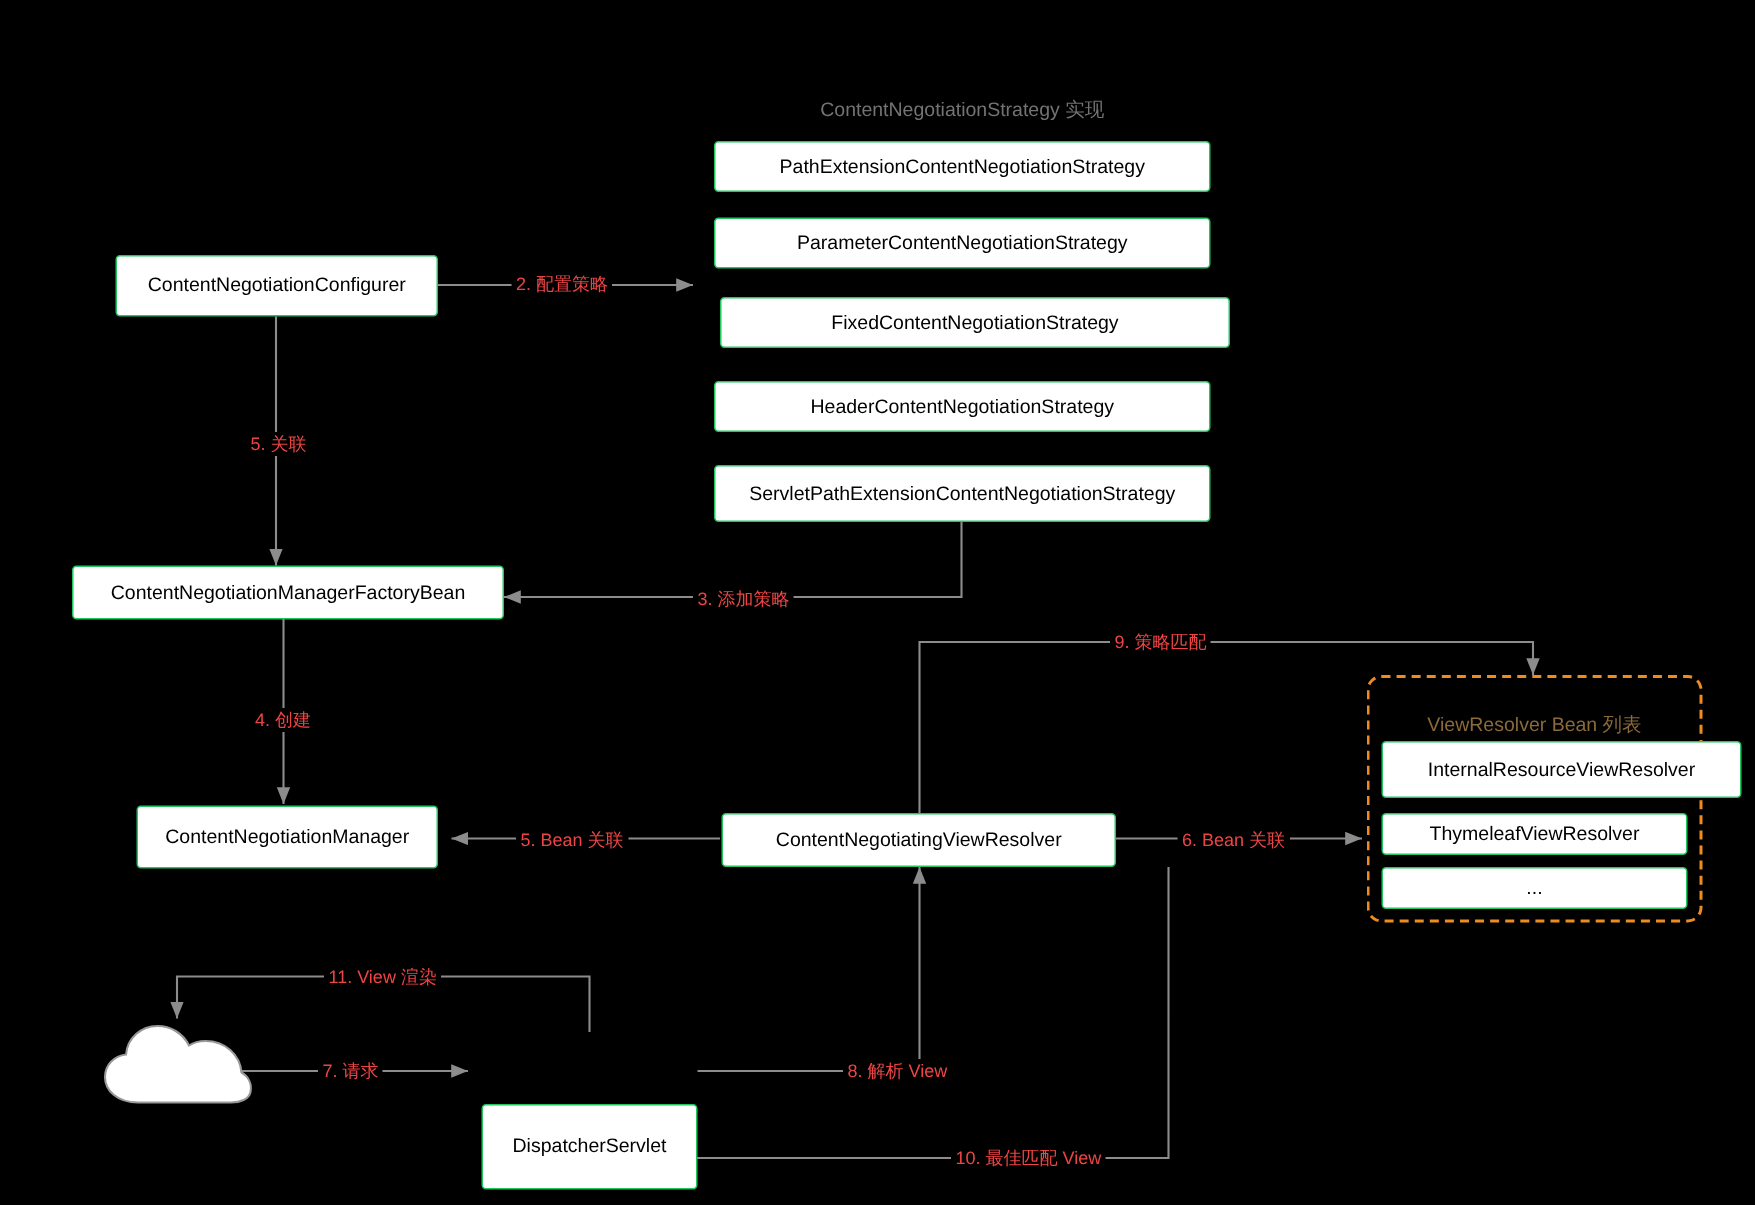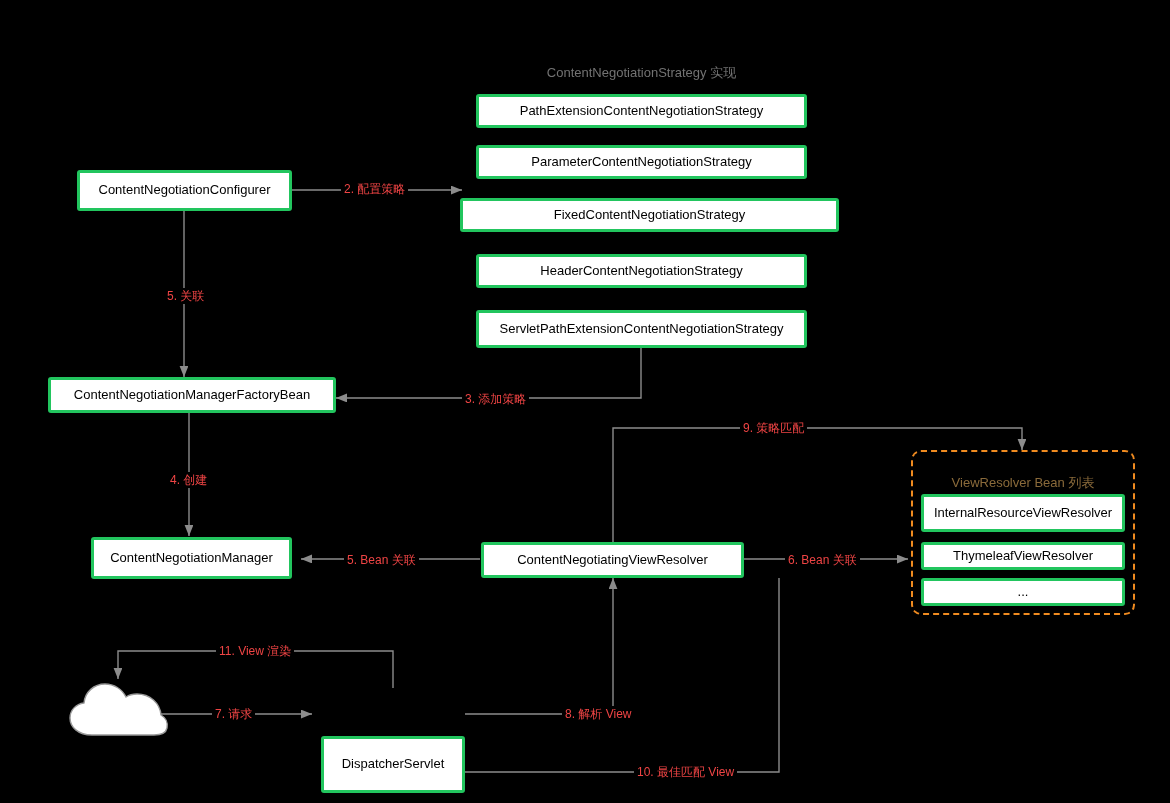--- a/index.html
+++ b/index.html
@@ -22,21 +22,21 @@
     left: 0;
     top: 0;
     width: 1170px;
     height: 803px;
     pointer-events: none;
   }
   .node {
     position: absolute;
     box-sizing: border-box;
     background: #ffffff;
-    border: 3px solid #22c55e;
+    border: 1px solid #22c55e;
     border-radius: 3px;
     color: #000000;
     font-size: 13px;
     display: flex;
     align-items: center;
     justify-content: center;
     text-align: center;
     line-height: 1.25;
     padding: 2px 6px;
     word-break: break-word;
@@ -118,37 +118,37 @@
       <path d="M393,688 L393,651 L118,651 L118,679"></path>
 
       <path d="M779,578 L779,772 L393,772 L393,745"></path>
     </g>
   </svg>
 
   <div class="group-title" style="left:476px; top:64px; width:331px;">ContentNegotiationStrategy 实现</div>
 
   <div class="node" style="left:476px; top:94px; width:331px; height:34px;">PathExtensionContentNegotiationStrategy</div>
   <div class="node" style="left:476px; top:145px; width:331px; height:34px;">ParameterContentNegotiationStrategy</div>
-  <div class="node" style="left:460px; top:198px; width:379px; height:34px;">FixedContentNegotiationStrategy</div>
+  <div class="node" style="left:480px; top:198px; width:340px; height:34px;">FixedContentNegotiationStrategy</div>
   <div class="node" style="left:476px; top:254px; width:331px; height:34px;">HeaderContentNegotiationStrategy</div>
   <div class="node" style="left:476px; top:310px; width:331px; height:38px;">ServletPathExtensionContentNegotiationStrategy</div>
 
   <div class="node" style="left:48px; top:377px; width:288px; height:36px;">ContentNegotiationManagerFactoryBean</div>
 
   <div class="node" style="left:77px; top:170px; width:215px; height:41px;">ContentNegotiationConfigurer</div>
 
   <div class="node" style="left:91px; top:537px; width:201px; height:42px;">ContentNegotiationManager</div>
 
   <div class="node" style="left:481px; top:542px; width:263px; height:36px;">ContentNegotiatingViewResolver</div>
 
   <div class="node" style="left:321px; top:688px; width:144px; height:57px;margin-top:48px;">DispatcherServlet</div>
 
   <div class="dashed-group" style="left:911px; top:450px; width:224px; height:165px;"></div>
   <div class="dashed-title" style="left:911px; top:474px; width:224px;">ViewResolver Bean 列表</div>
-  <div class="node" style="left:921px; top:494px; width:204px; height:38px;">InternalResourceViewResolver</div>
+  <div class="node" style="left:921px; top:494px; width:240px; height:38px;">InternalResourceViewResolver</div>
   <div class="node" style="left:921px; top:542px; width:204px; height:28px;">ThymeleafViewResolver</div>
   <div class="node" style="left:921px; top:578px; width:204px; height:28px;">...</div>
 
   <div class="cloud" style="left:66px; top:679px; width:104px; height:70px;">
     <svg width="104" height="70" viewBox="0 0 104 70" style="position:absolute; left:0; top:0;">
       <path d="M26,56 C12,56 4,48 4,39 C4,31 10,25 18,24 C19,13 28,5 39,5 C48,5 56,10 60,18 C63,16 67,15 71,15 C84,15 94,24 95,36 C100,39 102,44 101,49 C100,54 94,56 88,56 Z" fill="#ffffff" stroke="#999999" stroke-width="1.4"></path>
     </svg>
     <span class="cloud-label">Client</span>
   </div>
 

